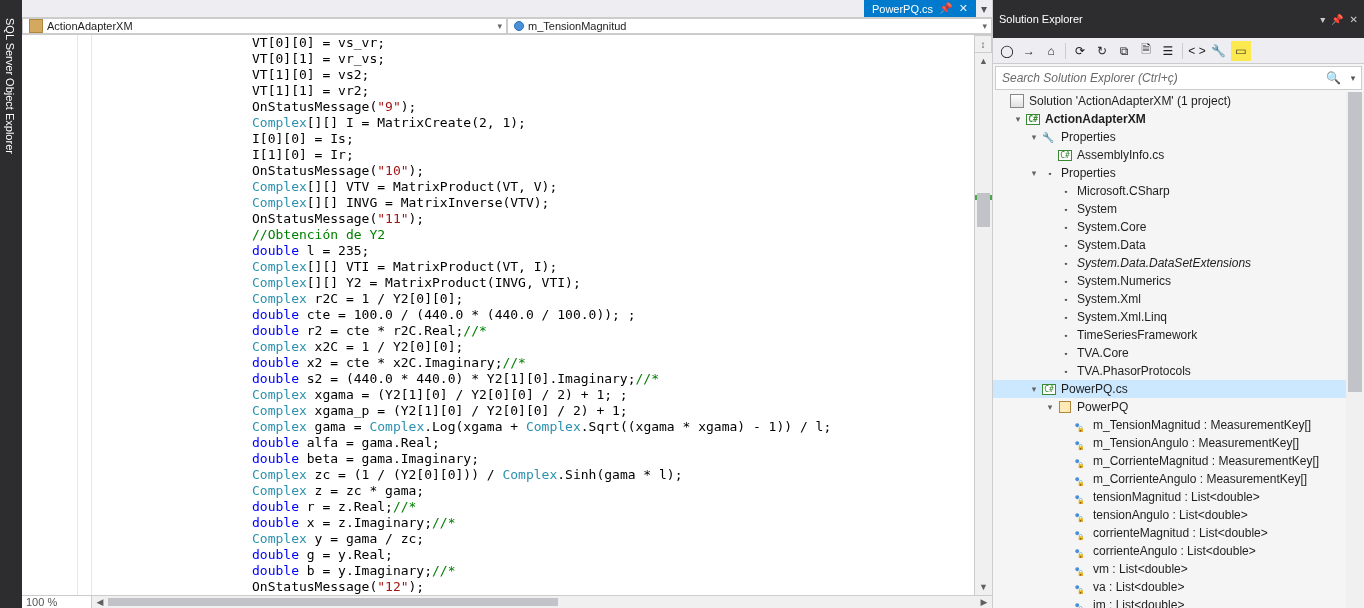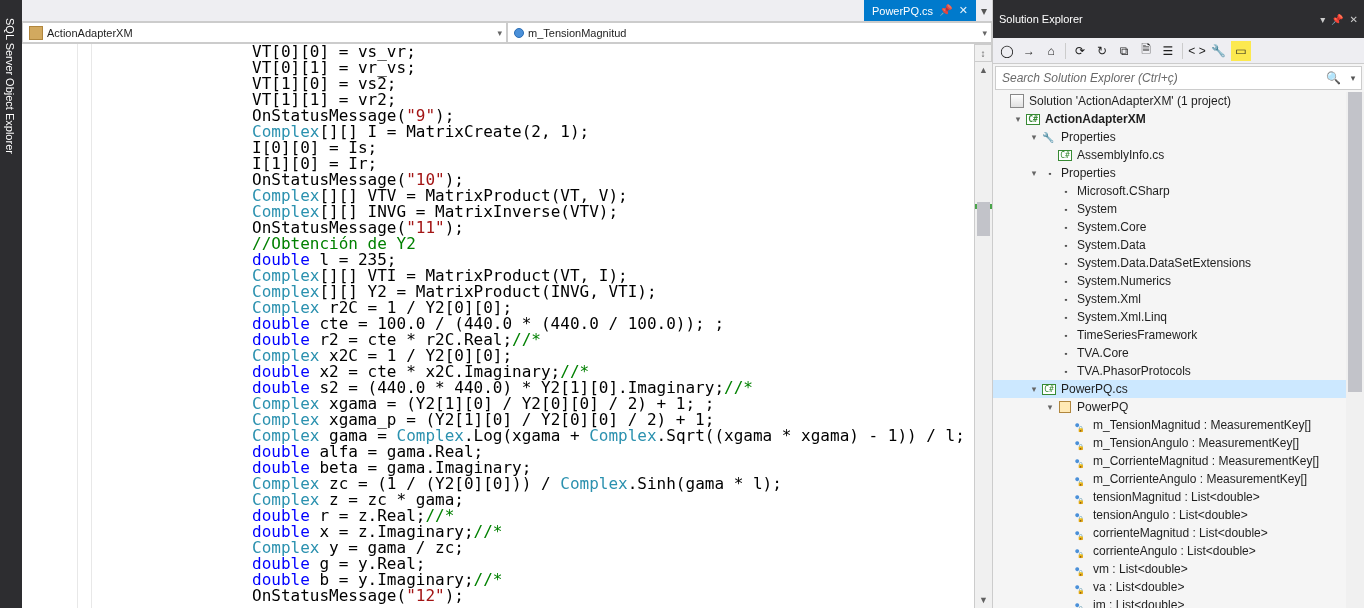--- a/index.html
+++ b/index.html
@@ -11,21 +11,21 @@
 .doc-tab .pin, .doc-tab .close { font-size: 11px; cursor: pointer; opacity: .9; }
 .doc-tab-dd { width: 16px; display: flex; align-items: center; justify-content: center; cursor: pointer; color: #555; }
 .nav-bar { height: 22px; background: #f5f5f5; display: flex; border-bottom: 1px solid #ccc; }
 .nav-dd { flex: 1; display: flex; align-items: center; padding: 0 6px; border: 1px solid #ccc; background: #fff; font-size: 11px; color: #1e1e1e; cursor: pointer; position: relative; }
 .nav-dd::after { content: "▾"; position: absolute; right: 4px; color: #666; font-size: 9px; }
 .nav-icon { width: 14px; height: 14px; margin-right: 4px; display: inline-block; background: #d2a95f; border: 1px solid #b0863d; }
 .nav-icon.field { background: #4a90d9; border-color: #2a6db5; border-radius: 50%; width: 10px; height: 10px; }
 .editor-wrap { flex: 1; display: flex; position: relative; background: #fff; }
 .gutter { width: 56px; background: #fff; border-right: 1px solid #e8e8e8; }
 .outline { width: 14px; background: #fff; border-right: 1px solid #e8e8e8; }
-.code { flex: 1; font-family: Consolas, monospace; font-size: 16px; line-height: 16px; color: #000; padding: 0 0 0 160px; overflow: hidden; white-space: pre; position: relative; }
+.code { flex: 1; font-family: Consolas, monospace; font-size: 13px; line-height: 16px; color: #000; padding: 0 0 0 160px; overflow: hidden; white-space: pre; position: relative; }
 .code .kw { color: #0000ff; }
 .code .typ { color: #2b91af; }
 .code .str { color: #a31515; }
 .code .com { color: #008000; }
 .vscroll { width: 18px; background: #f0f0f0; border-left: 1px solid #ccc; position: relative; }
 .vscroll .thumb { position: absolute; left: 2px; right: 2px; top: 158px; height: 34px; background: #c2c3c9; border-radius: 0; }
 .vscroll .mark { position: absolute; left: 0; right: 0; top: 160px; height: 5px; background: #49a44a; }
 .vscroll .arrow { position: absolute; left: 0; right: 0; height: 16px; display: flex; align-items: center; justify-content: center; color: #606060; font-size: 9px; cursor: pointer; }
 .vscroll .arrow.up { top: 18px; }
 .vscroll .arrow.dn { bottom: 0; }
@@ -103,20 +103,28 @@
     <div class="outline"></div>
     <div class="code" id="code"><div><span>VT[0][0] = vs_vr;</span></div><div><span>VT[0][1] = vr_vs;</span></div><div><span>VT[1][0] = vs2;</span></div><div><span>VT[1][1] = vr2;</span></div><div><span>OnStatusMessage(</span><span class="str">"9"</span><span>);</span></div><div><span class="typ">Complex</span><span>[][] I = MatrixCreate(2, 1);</span></div><div><span>I[0][0] = Is;</span></div><div><span>I[1][0] = Ir;</span></div><div><span>OnStatusMessage(</span><span class="str">"10"</span><span>);</span></div><div><span class="typ">Complex</span><span>[][] VTV = MatrixProduct(VT, V);</span></div><div><span class="typ">Complex</span><span>[][] INVG = MatrixInverse(VTV);</span></div><div><span>OnStatusMessage(</span><span class="str">"11"</span><span>);</span></div><div><span class="com">//Obtención de Y2</span></div><div><span class="kw">double</span><span> l = 235;</span></div><div><span class="typ">Complex</span><span>[][] VTI = MatrixProduct(VT, I);</span></div><div><span class="typ">Complex</span><span>[][] Y2 = MatrixProduct(INVG, VTI);</span></div><div><span class="typ">Complex</span><span> r2C = 1 / Y2[0][0];</span></div><div><span class="kw">double</span><span> cte = 100.0 / (440.0 * (440.0 / 100.0)); ;</span></div><div><span class="kw">double</span><span> r2 = cte * r2C.Real;</span><span class="com">//*</span></div><div><span class="typ">Complex</span><span> x2C = 1 / Y2[0][0];</span></div><div><span class="kw">double</span><span> x2 = cte * x2C.Imaginary;</span><span class="com">//*</span></div><div><span class="kw">double</span><span> s2 = (440.0 * 440.0) * Y2[1][0].Imaginary;</span><span class="com">//*</span></div><div><span class="typ">Complex</span><span> xgama = (Y2[1][0] / Y2[0][0] / 2) + 1; ;</span></div><div><span class="typ">Complex</span><span> xgama_p = (Y2[1][0] / Y2[0][0] / 2) + 1;</span></div><div><span class="typ">Complex</span><span> gama = </span><span class="typ">Complex</span><span>.Log(xgama + </span><span class="typ">Complex</span><span>.Sqrt((xgama * xgama) - 1)) / l;</span></div><div><span class="kw">double</span><span> alfa = gama.Real;</span></div><div><span class="kw">double</span><span> beta = gama.Imaginary;</span></div><div><span class="typ">Complex</span><span> zc = (1 / (Y2[0][0])) / </span><span class="typ">Complex</span><span>.Sinh(gama * l);</span></div><div><span class="typ">Complex</span><span> z = zc * gama;</span></div><div><span class="kw">double</span><span> r = z.Real;</span><span class="com">//*</span></div><div><span class="kw">double</span><span> x = z.Imaginary;</span><span class="com">//*</span></div><div><span class="typ">Complex</span><span> y = gama / zc;</span></div><div><span class="kw">double</span><span> g = y.Real;</span></div><div><span class="kw">double</span><span> b = y.Imaginary;</span><span class="com">//*</span></div><div><span>OnStatusMessage(</span><span class="str">"12"</span><span>);</span></div></div>
     <div class="vscroll">
       <div class="split-handle">↕</div>
       <div class="arrow up">▲</div>
       <div class="mark"></div>
       <div class="thumb"></div>
       <div class="arrow dn">▼</div>
     </div>
   </div>
+  <div class="hscroll">
+    <div class="zoom-box">100 %</div>
+    <div class="arrow">◀</div>
+    <div class="track">
+        <div class="thumb"></div>
+      </div>
+    <div class="arrow">▶</div>
+  </div>
 </div>
 
 <div class="solution-panel">
   <div class="sp-title">
     <span class="sp-title-text">Solution Explorer</span>
     <span class="icn">▾</span>
     <span class="icn">📌</span>
     <span class="icn">✕</span>
   </div>
   <div class="sp-toolbar" id="sp-toolbar">
@@ -179,21 +187,21 @@
         <div class="tree-row" style="padding-left: 50px;">
           <span class="expander"></span>
           <span class="node-icon ni-asm"></span>
           <span>System.Core</span>
         </div>
         <div class="tree-row" style="padding-left: 50px;">
           <span class="expander"></span>
           <span class="node-icon ni-asm"></span>
           <span>System.Data</span>
         </div>
-        <div class="tree-row" style="padding-left: 50px;">
+        <div class="tree-row" style="padding-left: 50px; font-style: italic;">
           <span class="expander"></span>
           <span class="node-icon ni-asm"></span>
           <span>System.Data.DataSetExtensions</span>
         </div>
         <div class="tree-row" style="padding-left: 50px;">
           <span class="expander"></span>
           <span class="node-icon ni-asm"></span>
           <span>System.Numerics</span>
         </div>
         <div class="tree-row" style="padding-left: 50px;">

